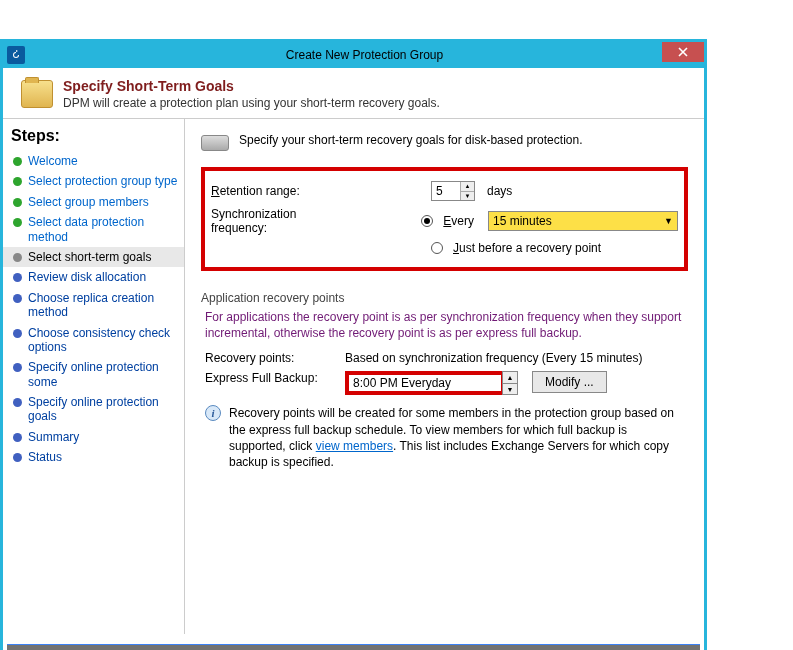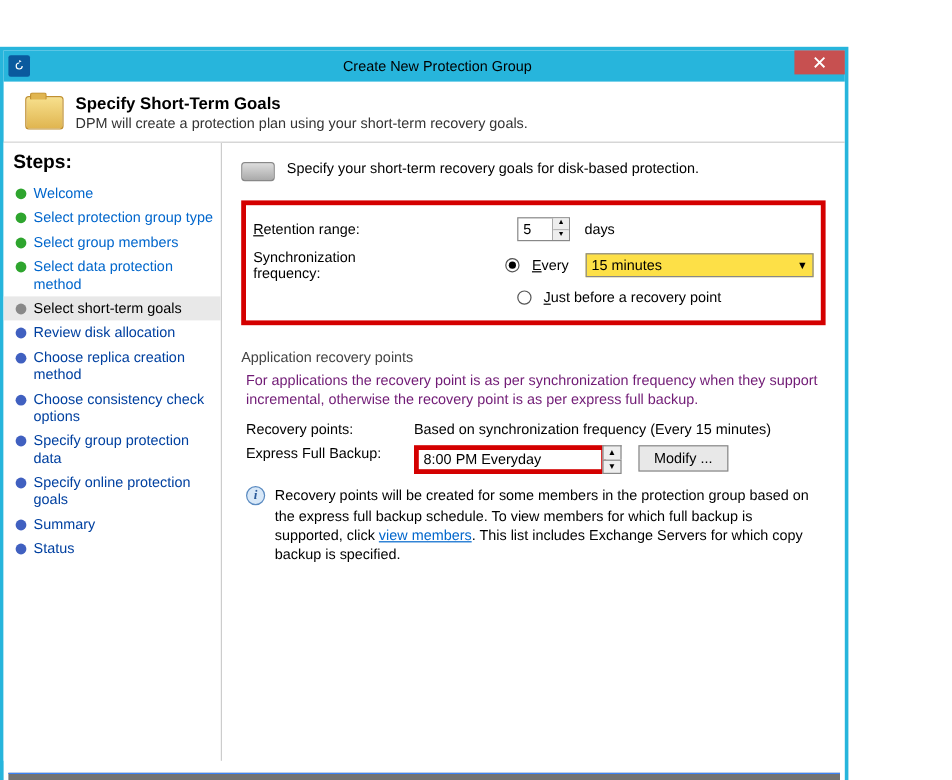--- a/index.html
+++ b/index.html
@@ -71,21 +71,21 @@
     width:12px; height:5px;
     background:#e0b550;
     border:1px solid #c09030;
     border-bottom:none;
     border-radius:2px 2px 0 0;
   }
   .header-text h2 {
     margin: 0;
     font-size: 14px;
     font-weight: bold;
-    color: #000000;
+    color: #7f1d1d;
   }
   .header-text p {
     margin: 2px 0 0 0;
     color: #333;
   }
 
   .body {
     display: flex;
     height: calc(100% - 26px - 60px - 42px);
     border-top: 1px solid #ccc;
@@ -319,21 +319,21 @@
           <div class="step-item pending">
             <div class="bullet"></div>
             <span>Choose replica creation method</span>
           </div>
           <div class="step-item pending">
             <div class="bullet"></div>
             <span>Choose consistency check options</span>
           </div>
           <div class="step-item pending">
             <div class="bullet"></div>
-            <span>Specify group protection data</span>
+            <span>Specify online protection some</span>
           </div>
           <div class="step-item pending">
             <div class="bullet"></div>
             <span>Specify online protection goals</span>
           </div>
           <div class="step-item pending">
             <div class="bullet"></div>
             <span>Summary</span>
           </div>
           <div class="step-item pending">

